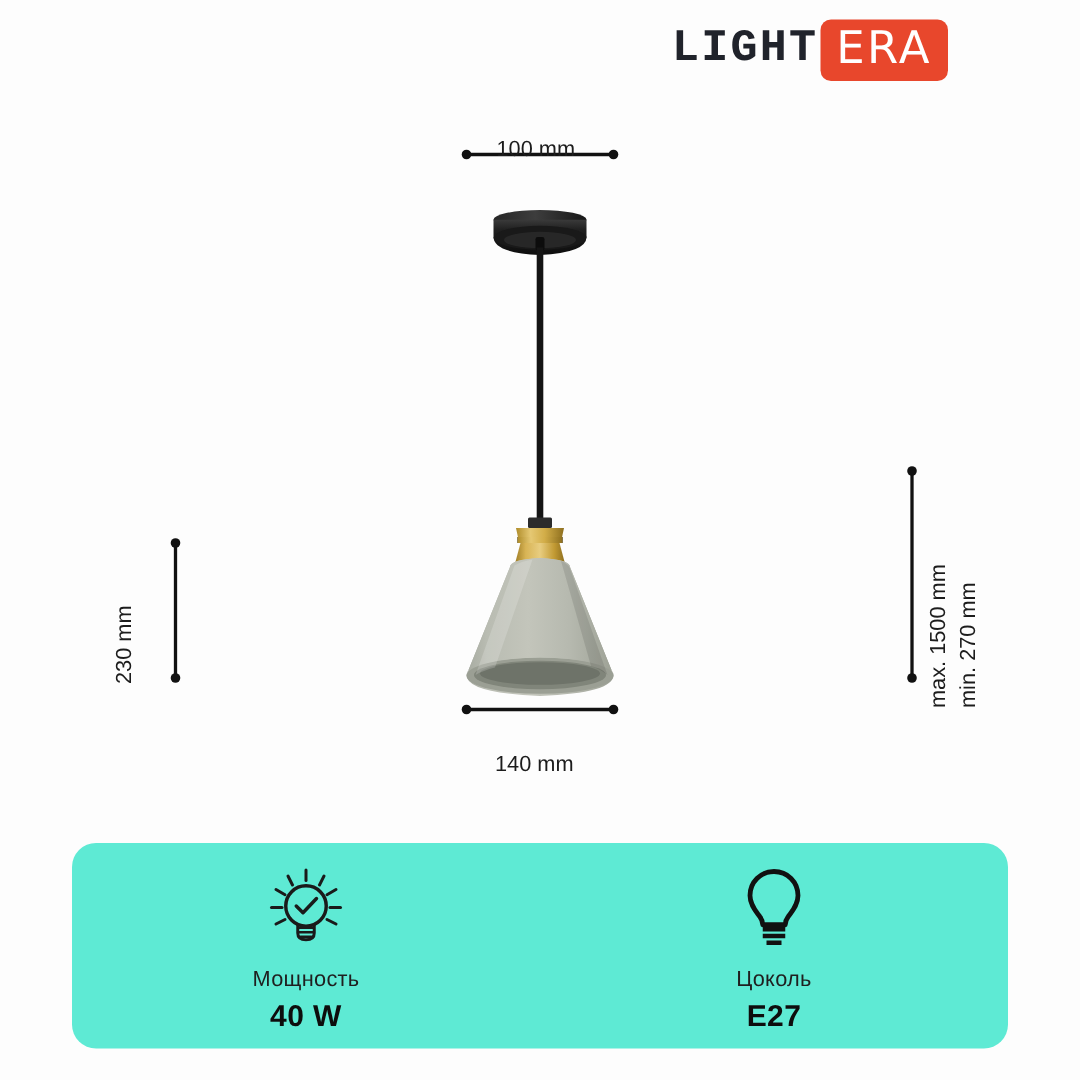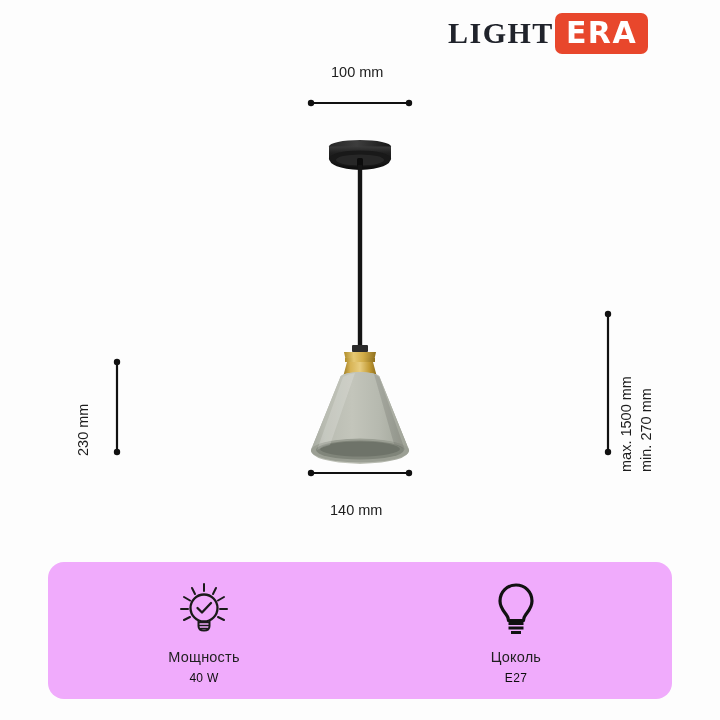--- a/index.html
+++ b/index.html
@@ -21,32 +21,32 @@
     left: 448px; top: 14px;
     display: flex; align-items: center;
     height: 38px;
   }
   #logo-light {
     font-size: 30px;
     font-weight: bold;
     letter-spacing: 1.5px;
     color: #20232b;
     line-height: 1;
-    font-family: Liberation Serif, serif;
+    font-family: Liberation Mono, monospace;
   }
   #logo-era-box {
     background: #e8472c;
     border-radius: 7px;
     padding: 5px 11px 6px 11px;
     margin-left: 1px;
     display: flex; align-items: center;
   }
   #logo-era {
     font-size: 30px;
-    font-weight: bold;
+    font-weight: normal;
     letter-spacing: 1.5px;
     color: #ffffff;
     line-height: 1;
     font-family: "DejaVu Sans", sans-serif;
   }
 
   .dim-label {
     position: absolute;
     font-size: 14.5px;
     color: #1c1c1c;
@@ -64,21 +64,21 @@
   }
 
   
   #lamp { position: absolute; left: 0; top: 0; width: 720px; height: 560px; }
 
   
   #spec-panel {
     position: absolute;
     left: 48px; top: 562px;
     width: 624px; height: 137px;
-    background: #f0abfc;
+    background: #5eead4;
     border-radius: 16px;
     display: flex;
     align-items: center;
   }
   .spec-col {
     flex: 1 1 0;
     height: 100%;
     display: flex;
     flex-direction: column;
     align-items: center;
@@ -88,22 +88,22 @@
   .spec-icon { height: 58px; display: flex; align-items: center; justify-content: center; }
   .spec-title {
     margin-top: 11px;
     font-size: 14.5px;
     color: #1f1f1f;
     letter-spacing: .2px;
     font-family: "Liberation Sans", sans-serif;
   }
   .spec-value {
     margin-top: 6px;
-    font-size: 12px;
-    font-weight: normal;
+    font-size: 20px;
+    font-weight: bold;
     color: #0d0d0d;
     letter-spacing: .3px;
     font-family: "Liberation Sans", sans-serif;
   }
 </style>
 </head>
 <body>
 
 <div id="page">
 
@@ -202,21 +202,21 @@
       <circle cx="117" cy="452" r="3.2" fill="#111111"></circle>
     </g>
 
     <g>
       <line x1="608" y1="314" x2="608" y2="452" stroke="#111111" stroke-width="2.2"></line>
       <circle cx="608" cy="314" r="3.2" fill="#111111"></circle>
       <circle cx="608" cy="452" r="3.2" fill="#111111"></circle>
     </g>
   </svg>
 
-  <div class="dim-label" style="left:331px; top:64px;">100 mm</div>
+  <div class="dim-label" style="left:331px; top:92px;">100 mm</div>
 
   <div class="dim-label" style="left:330px; top:502px;">140 mm</div>
 
   <div class="dim-label-rot" style="left:91px; top:440px;">230 mm</div>
 
   <div class="dim-label-rot" style="left:634px; top:456px;">max. 1500 mm</div>
 
   <div class="dim-label-rot" style="left:654px; top:456px;">min. 270 mm</div>
 
   <div id="spec-panel">

